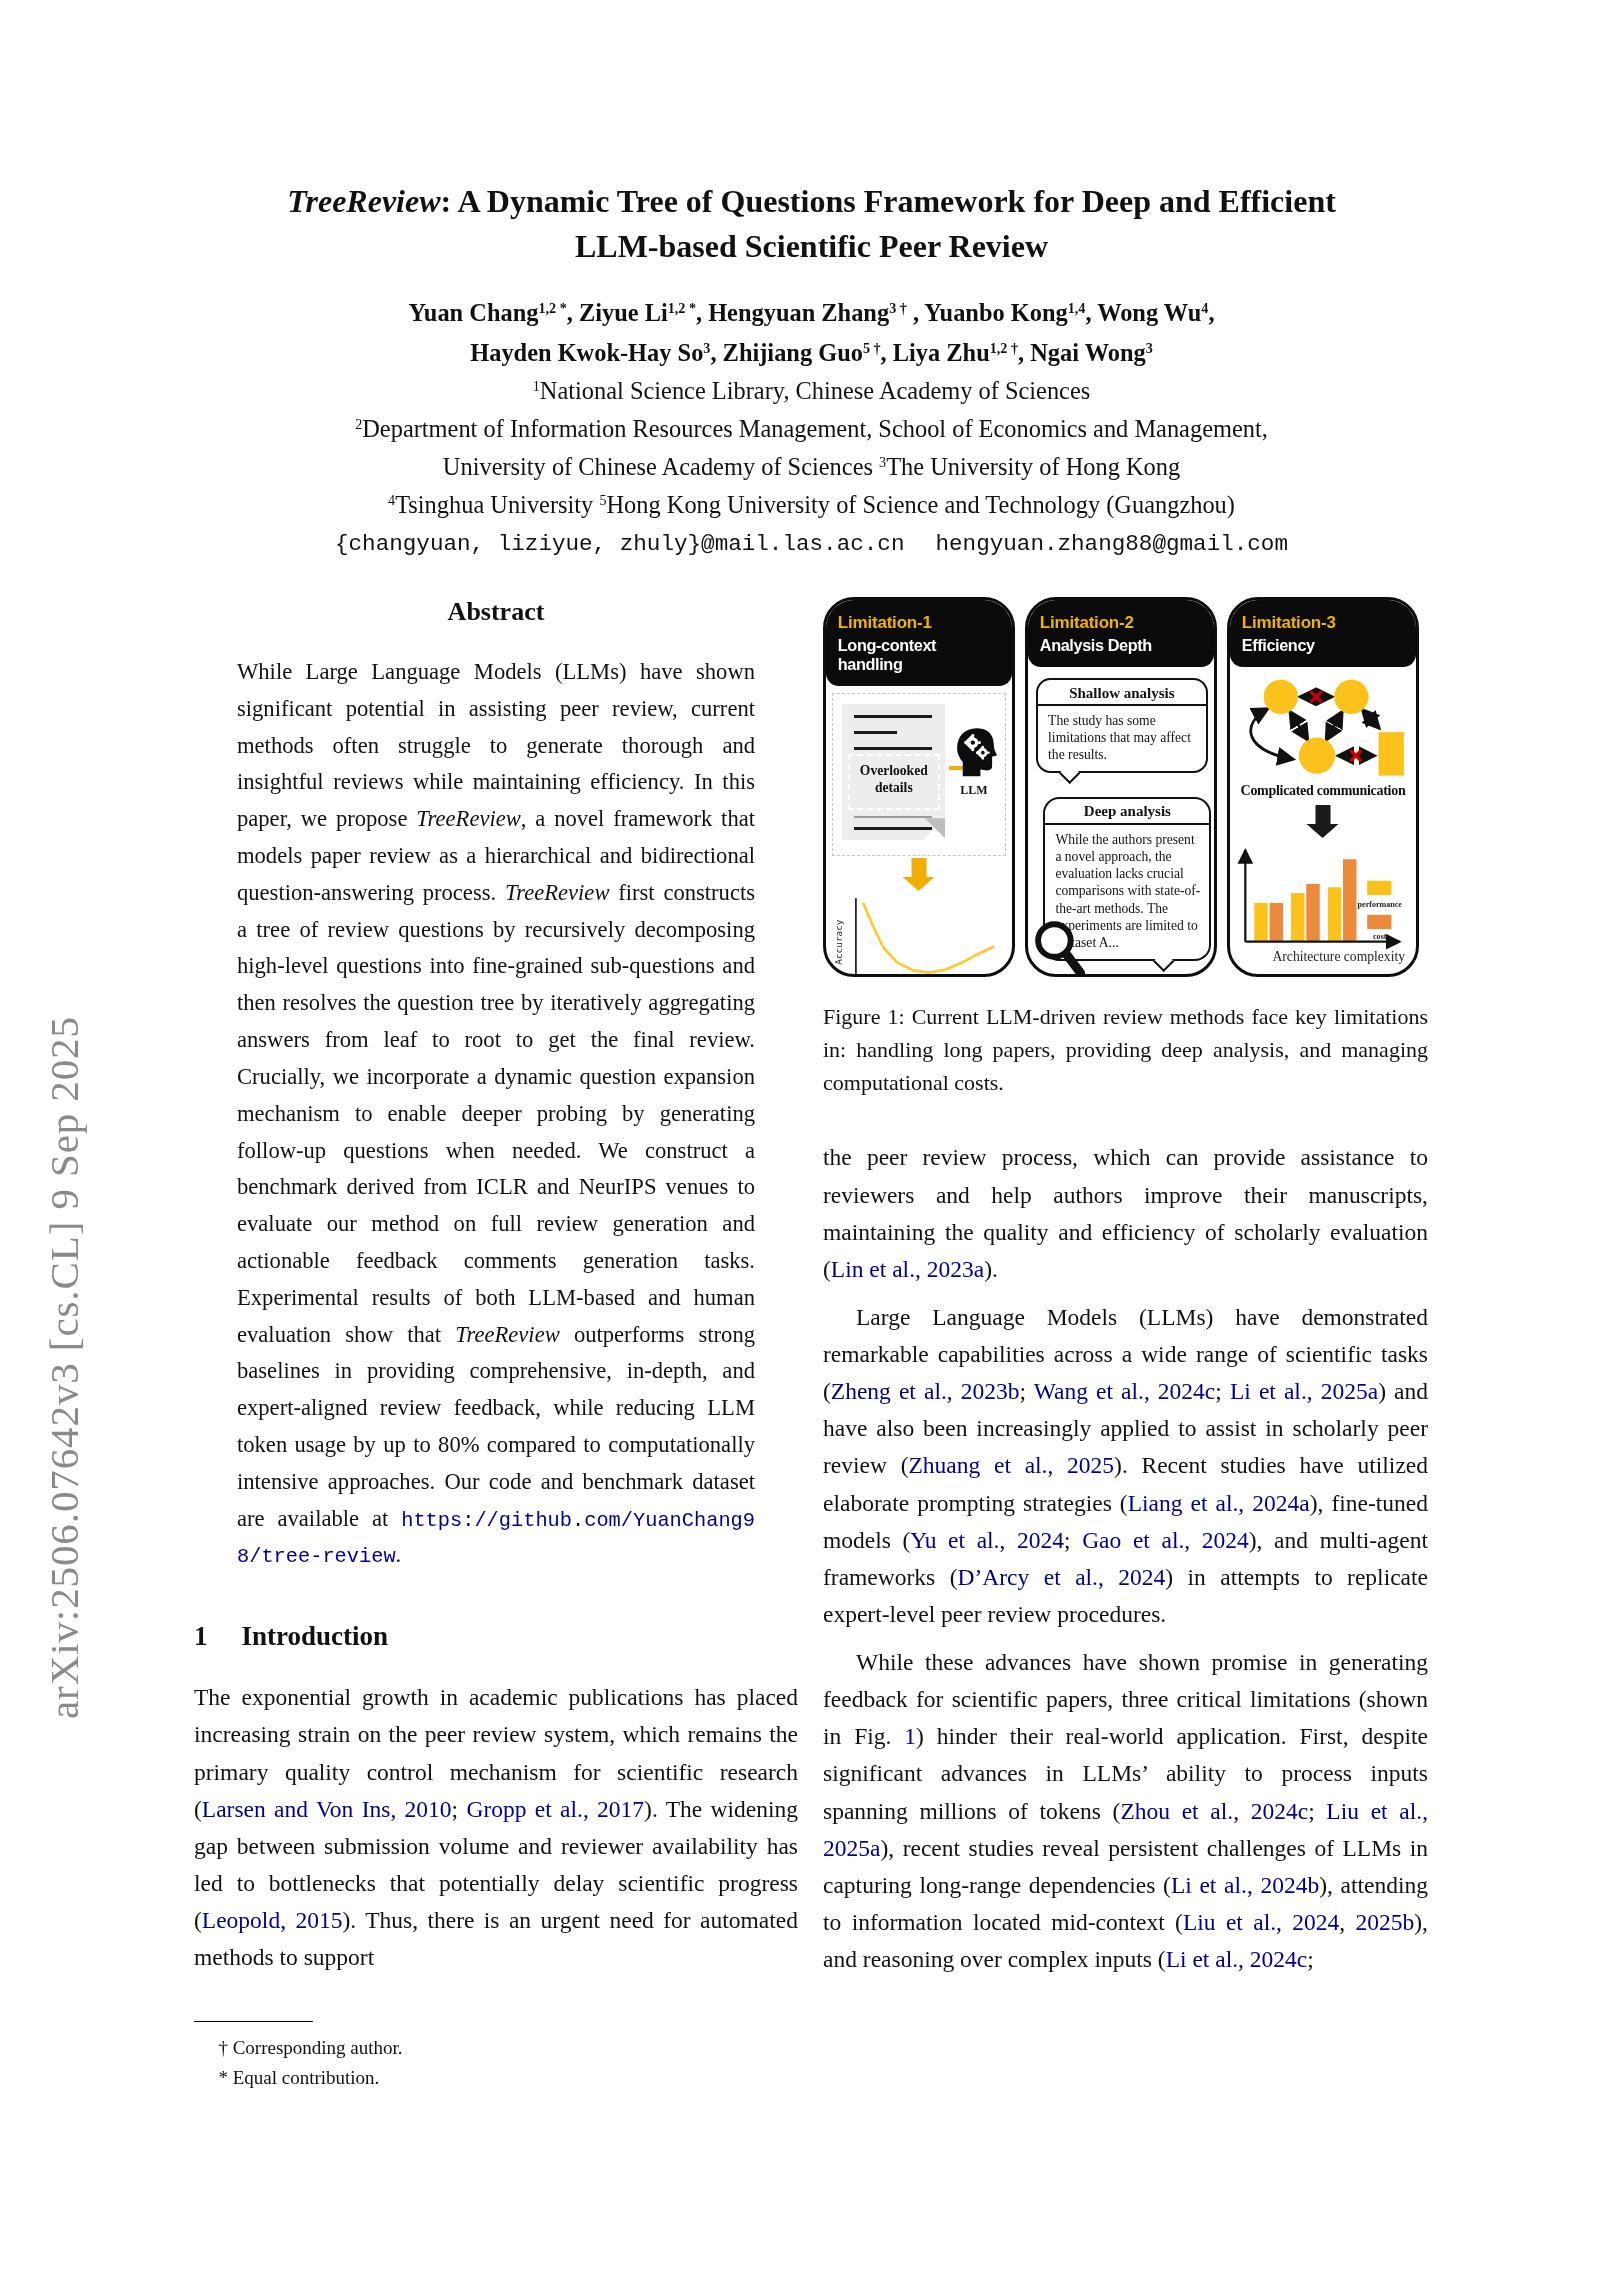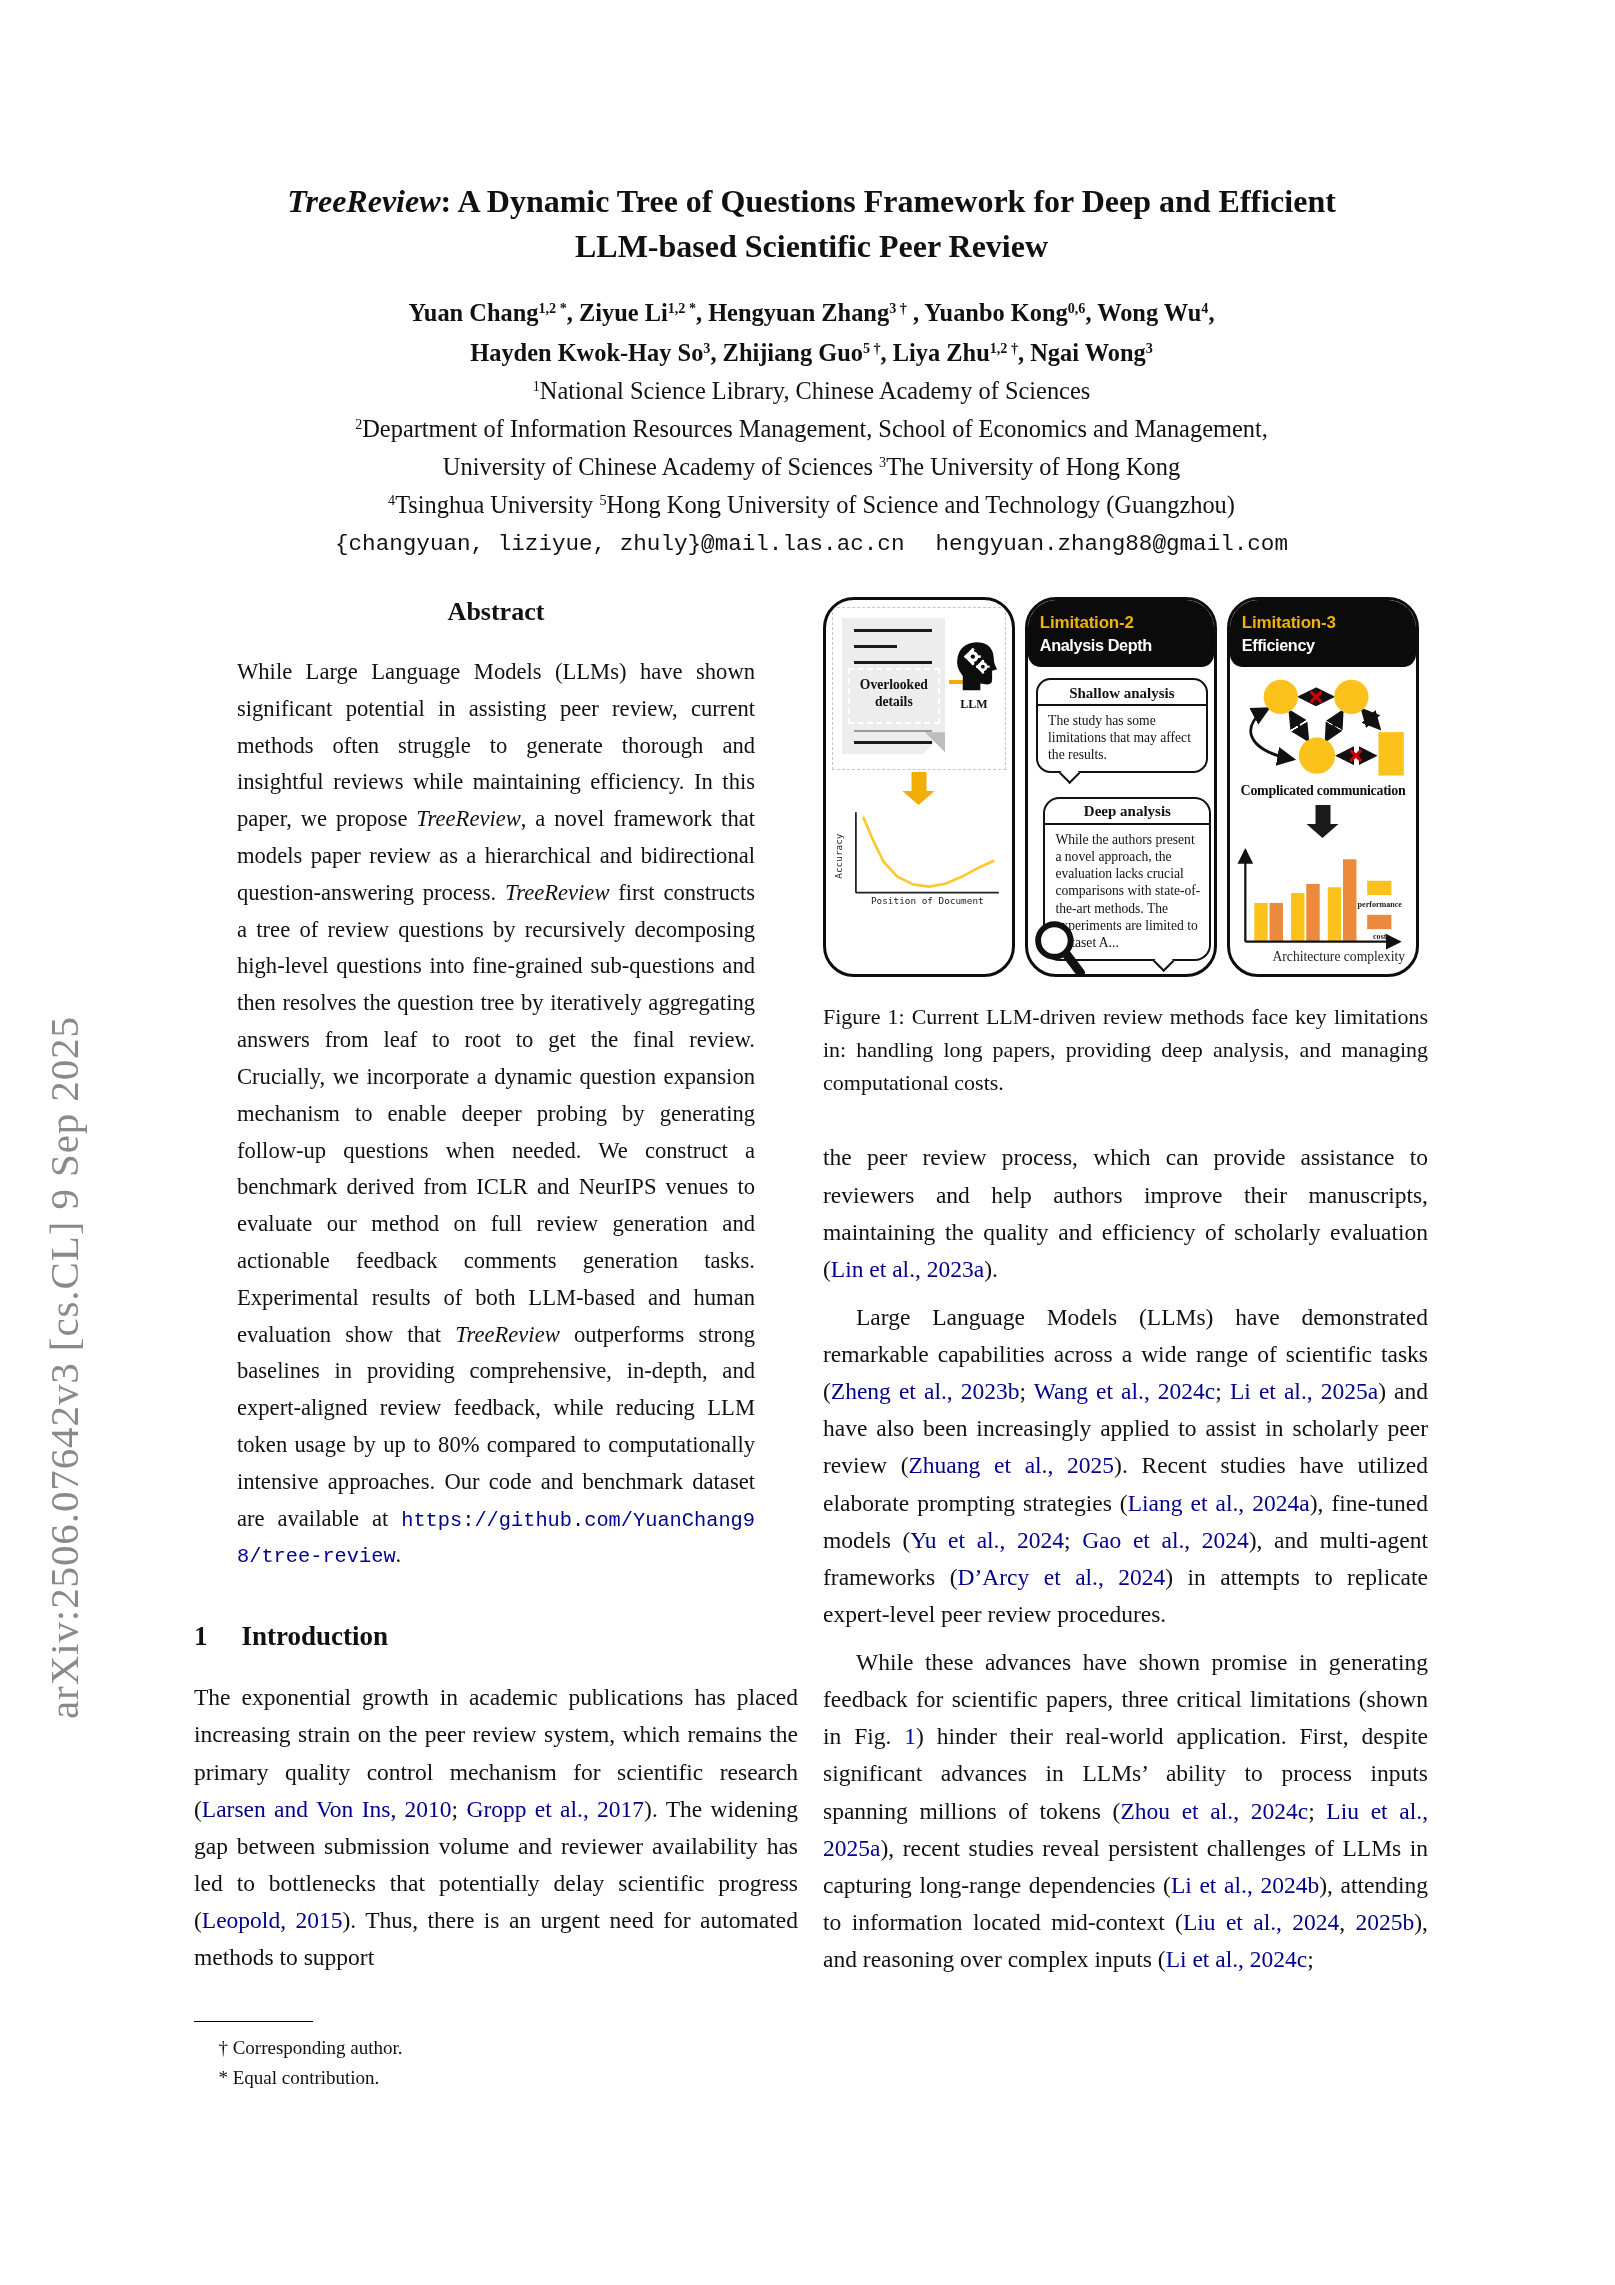--- a/index.html
+++ b/index.html
@@ -121,21 +121,21 @@
 </head>
 <body>
 
 <div class="arxiv">arXiv:2506.07642v3  [cs.CL]  9 Sep 2025</div>
 
 <div class="content">
 
   <h1 class="title"><span class="seg-i">TreeReview</span><span>: A Dynamic Tree of Questions Framework for Deep and Efficient LLM-based Scientific Peer Review</span></h1>
 
   <div class="authors-wrap">
-    <div class="authors"><span>Yuan Chang</span><span class="seg-sup">1,2 *</span><span>, Ziyue Li</span><span class="seg-sup">1,2 *</span><span>, Hengyuan Zhang</span><span class="seg-sup">3 †</span><span> , Yuanbo Kong</span><span class="seg-sup">0,6</span><span>, Wong Wu</span><span class="seg-sup">4</span><span>,</span></div>
+    <div class="authors"><span>Yuan Chang</span><span class="seg-sup">1,2 *</span><span>, Ziyue Li</span><span class="seg-sup">1,2 *</span><span>, Hengyuan Zhang</span><span class="seg-sup">3 †</span><span> , Yuanbo Kong</span><span class="seg-sup">1,4</span><span>, Wong Wu</span><span class="seg-sup">4</span><span>,</span></div>
     <div class="authors"><span>Hayden Kwok-Hay So</span><span class="seg-sup">3</span><span>, Zhijiang Guo</span><span class="seg-sup">5 †</span><span>, Liya Zhu</span><span class="seg-sup">1,2 †</span><span>, Ngai Wong</span><span class="seg-sup">3</span></div>
   </div>
 
   <div>
     <div class="affil"><span class="seg-sup">1</span><span>National Science Library, Chinese Academy of Sciences</span></div>
     <div class="affil"><span class="seg-sup">2</span><span>Department of Information Resources Management, School of Economics and Management,</span></div>
     <div class="affil"><span>University of Chinese Academy of Sciences </span><span class="seg-sup">3</span><span>The University of Hong Kong</span></div>
     <div class="affil"><span class="seg-sup">4</span><span>Tsinghua University </span><span class="seg-sup">5</span><span>Hong Kong University of Science and Technology (Guangzhou)</span></div>
   </div>
 
@@ -159,20 +159,24 @@
         <div class="fn-rule"></div>
         <div class="fn">† Corresponding author.</div>
         <div class="fn">* Equal contribution.</div>
       </div>
     </div>
 
     <div class="col-right">
       <div class="figure">
 
         <div class="panel">
+          <div class="p-head">
+            <div class="p-badge">Limitation-1</div>
+            <div class="p-title">Long-context handling</div>
+          </div>
           <div class="p-body">
             <div class="p1-dashed">
               <div class="doc">
                 <div class="dline" style="top:11px;width:78px;"></div>
                 <div class="dline" style="top:27px;width:43px;"></div>
                 <div class="dline" style="top:43px;width:78px;"></div>
                 <div class="note-box">Overlooked details</div>
                 <div class="gline" style="top:112px;width:78px;"></div>
                 <div class="dline" style="top:123px;width:78px;"></div>
                 <div class="fold-cut"></div>

